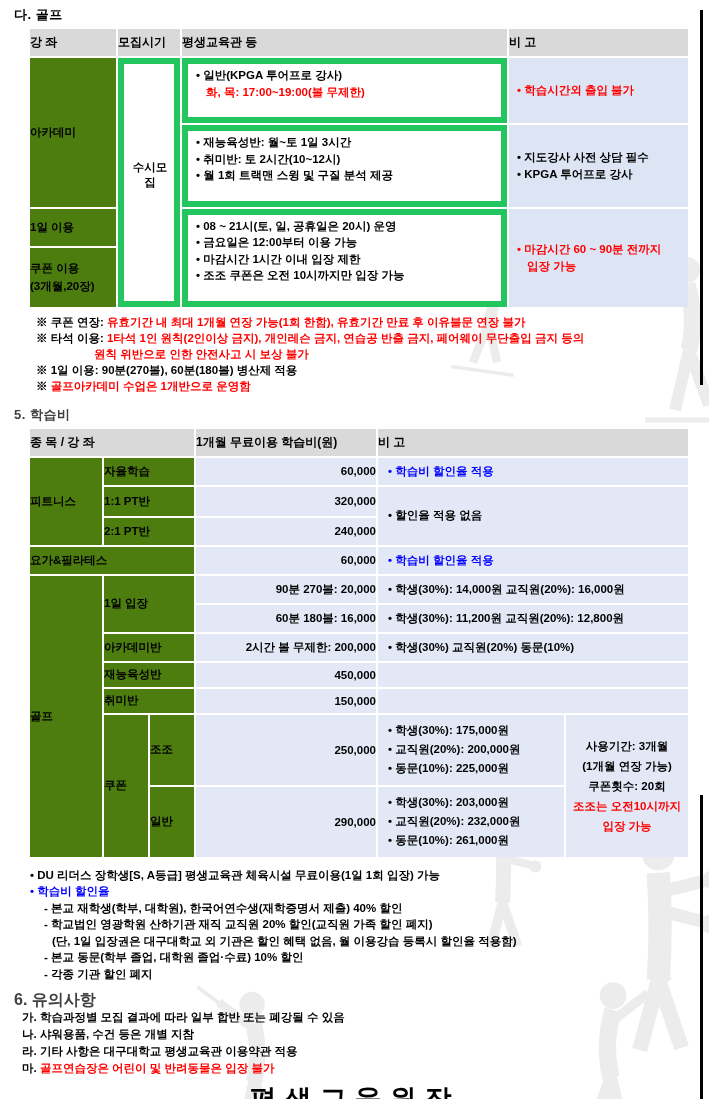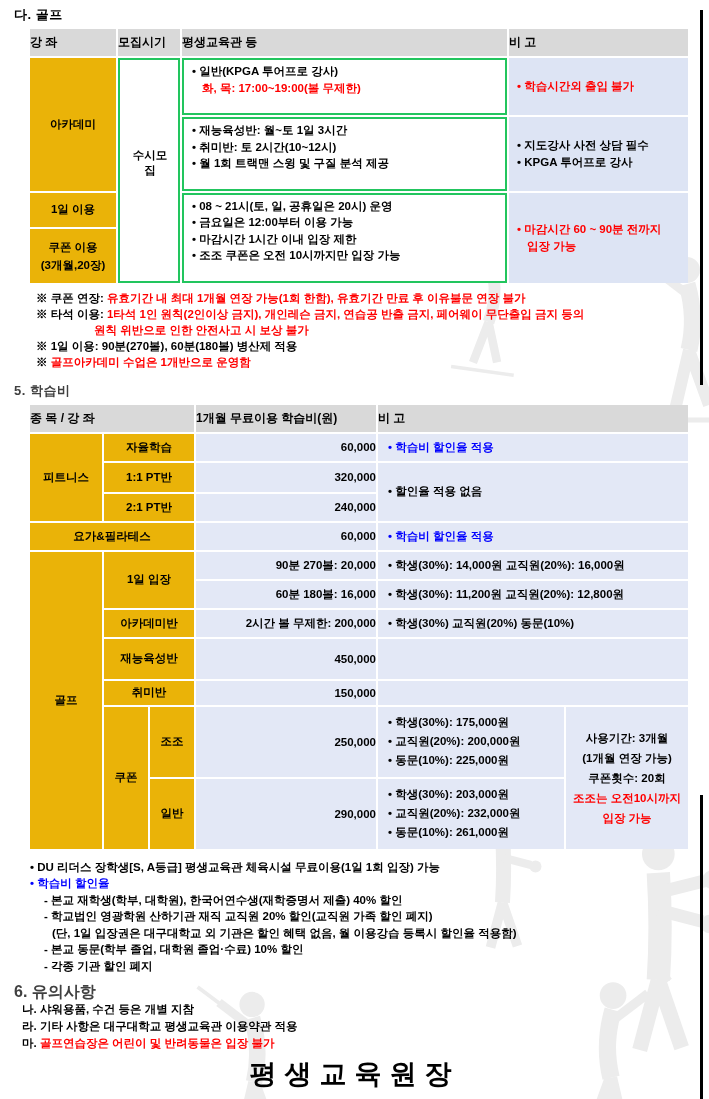--- a/index.html
+++ b/index.html
@@ -13,22 +13,22 @@
   .page-edge { position:absolute; left:700px; width:3px; background:#000; z-index:3; }
 
   
   .sec-title { font-size:13px; margin:6px 0 3px 14px; letter-spacing:0.5px; }
   .sec-green { color:#404040; }
 
   
   table { border-collapse:separate; border-spacing:2px; table-layout:fixed; }
   td, th { font-size:11.5px; overflow:hidden; }
   th { background:#d9d9d9; height:27px; text-align:left; font-size:12px; }
-  .lbl { background:#eab308; text-align:center; vertical-align:middle; }
-  .whitecell { background:#fff; border:2px solid #22c55e; vertical-align:middle; padding:3px 6px 17px 8px; }
+  .lbl { background:#4d7c0f; text-align:left; vertical-align:middle; }
+  .whitecell { background:#fff; border:6px solid #22c55e; vertical-align:middle; padding:3px 6px 17px 8px; }
   .note1 { background:#dde4f4; vertical-align:middle; padding-left:8px; }
   .cell { background:#e3e8f6; vertical-align:middle; }
   .fee { text-align:right; }
   .note { text-align:left; padding-left:10px; }
   .red { color:#ff0000; }
   .blue { color:#0000ff; }
   .ln { display:block; line-height:16.5px; }
   .indent10 { padding-left:10px; }
 
   #tbl1 { margin-left:28px; width:662px; }
@@ -213,21 +213,21 @@
       </tr>
       <tr style="height:27px">
         <td class="cell fee">60분 180볼: 16,000</td>
         <td class="cell note" colspan="2">• 학생(30%): 11,200원  교직원(20%): 12,800원</td>
       </tr>
       <tr style="height:27px">
         <td class="lbl" colspan="2">아카데미반</td>
         <td class="cell fee">2시간 볼 무제한: 200,000</td>
         <td class="cell note" colspan="2">• 학생(30%)  교직원(20%)  동문(10%)</td>
       </tr>
-      <tr style="height:40px">
+      <tr style="height:24px">
         <td class="lbl" colspan="2">재능육성반</td>
         <td class="cell fee">450,000</td>
         <td class="cell" colspan="2"></td>
       </tr>
       <tr style="height:24px">
         <td class="lbl" colspan="2">취미반</td>
         <td class="cell fee">150,000</td>
         <td class="cell" colspan="2"></td>
       </tr>
       <tr style="height:70px">
@@ -264,20 +264,21 @@
       <div class="blue">• 학습비 할인율</div>
       <div class="dash">- 본교 재학생(학부, 대학원), 한국어연수생(재학증명서 제출) 40% 할인</div>
       <div class="dash">- 학교법인 영광학원 산하기관 재직 교직원 20% 할인(교직원 가족 할인 폐지)</div>
       <div class="dash2">(단, 1일 입장권은 대구대학교 외 기관은 할인 혜택 없음, 월 이용강습 등록시 할인율 적용함)</div>
       <div class="dash">- 본교 동문(학부 졸업, 대학원 졸업·수료) 10% 할인</div>
       <div class="dash">- 각종 기관 할인 폐지</div>
     </div>
 
     <div class="cautions">
       <div class="sec-green" style="font-size:16px; line-height:19px">6. 유의사항</div>
+      <div class="item"><span>가.</span> <span>학습과정별 모집 결과에 따라 일부 합반 또는 폐강될 수 있음</span></div>
       <div class="item"><span>나.</span> <span>샤워용품, 수건 등은 개별 지참</span></div>
       <div class="item"><span>라.</span> <span>기타 사항은 대구대학교 평생교육관 이용약관 적용</span></div>
       <div class="item"><span>마.</span> <span class="red">골프연습장은 어린이 및 반려동물은 입장 불가</span></div>
     </div>
 
     <div class="signature">평생교육원장</div>
 
   </div>
 </div>
 

